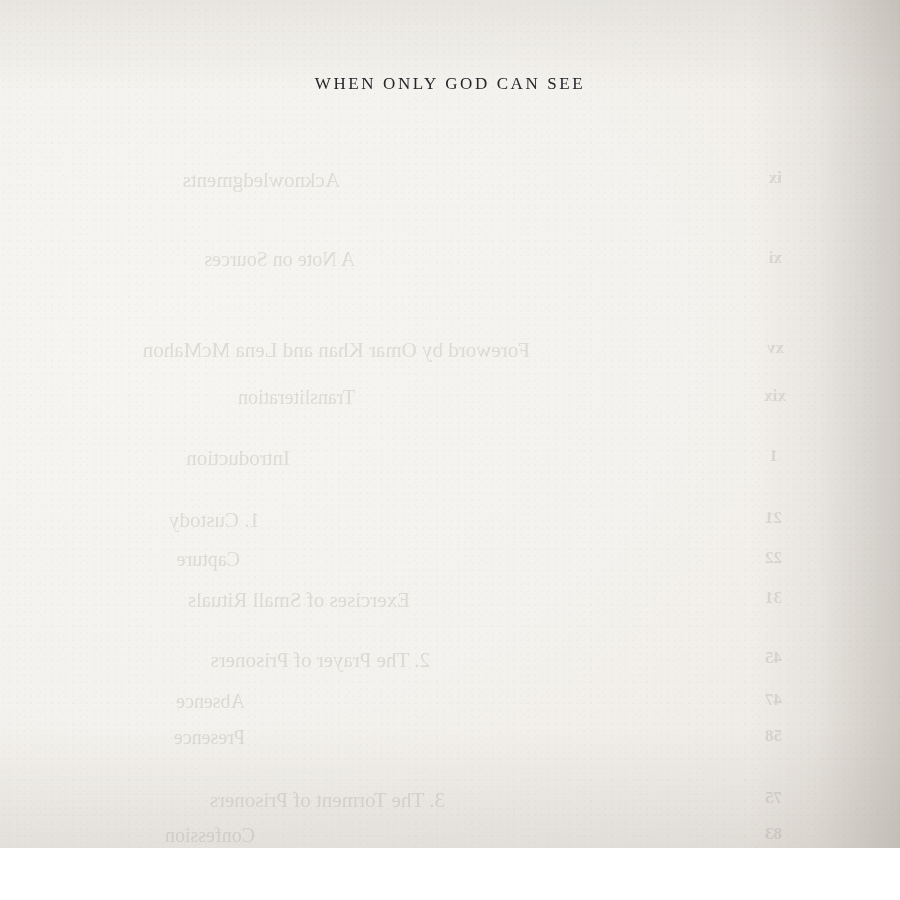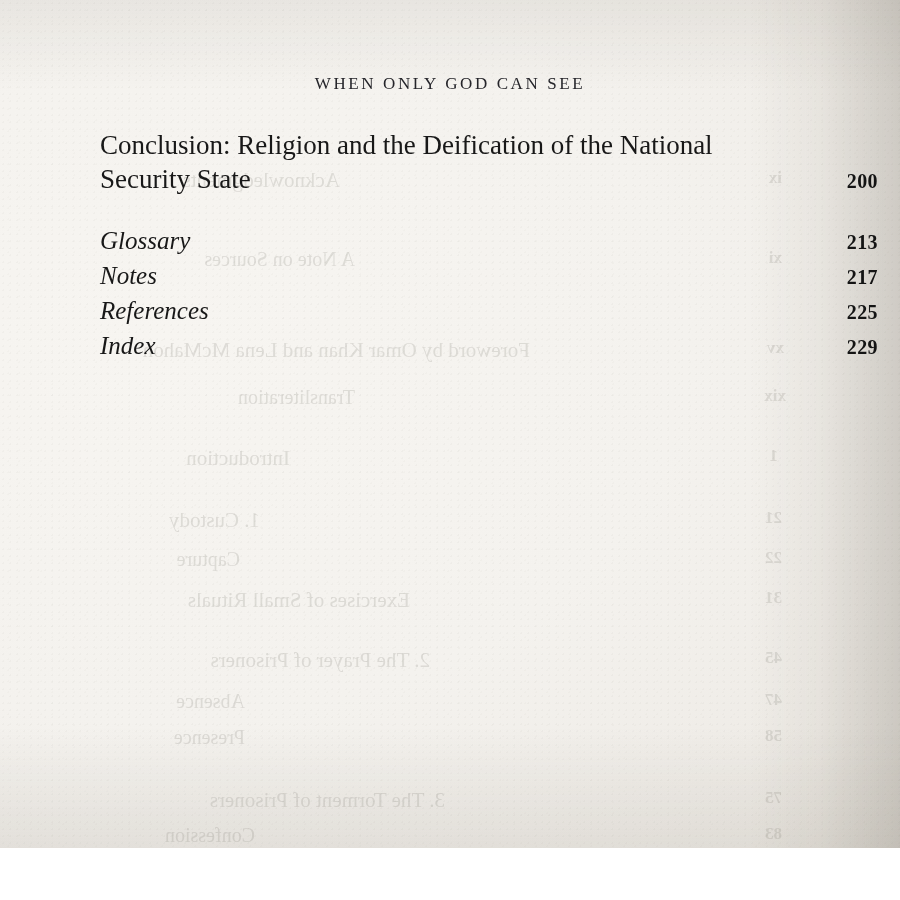--- a/index.html
+++ b/index.html
@@ -175,42 +175,15 @@
 
   <div class="paper-shade-top"></div>
   <div class="paper-shade-right"></div>
   <div class="paper-shade-bottom"></div>
   <div class="paper-grain"></div>
 
   <div class="running-head">When Only God Can See</div>
 
   <div class="toc">
 
-    <div class="toc-entry conclusion">
-      <div class="title">Conclusion: Religion and the Deification of the National Security State</div>
-      <div class="page">200</div>
-    </div>
 
-    <div class="backmatter">
-
-      <div class="toc-entry">
-        <div class="title">Glossary</div>
-        <div class="page">213</div>
-      </div>
-
-      <div class="toc-entry">
-        <div class="title">Notes</div>
-        <div class="page">217</div>
-      </div>
-
-      <div class="toc-entry">
-        <div class="title">References</div>
-        <div class="page">225</div>
-      </div>
-
-      <div class="toc-entry">
-        <div class="title">Index</div>
-        <div class="page">229</div>
-      </div>
-
-    </div>
   </div>
 </div>
 
 </body></html>

